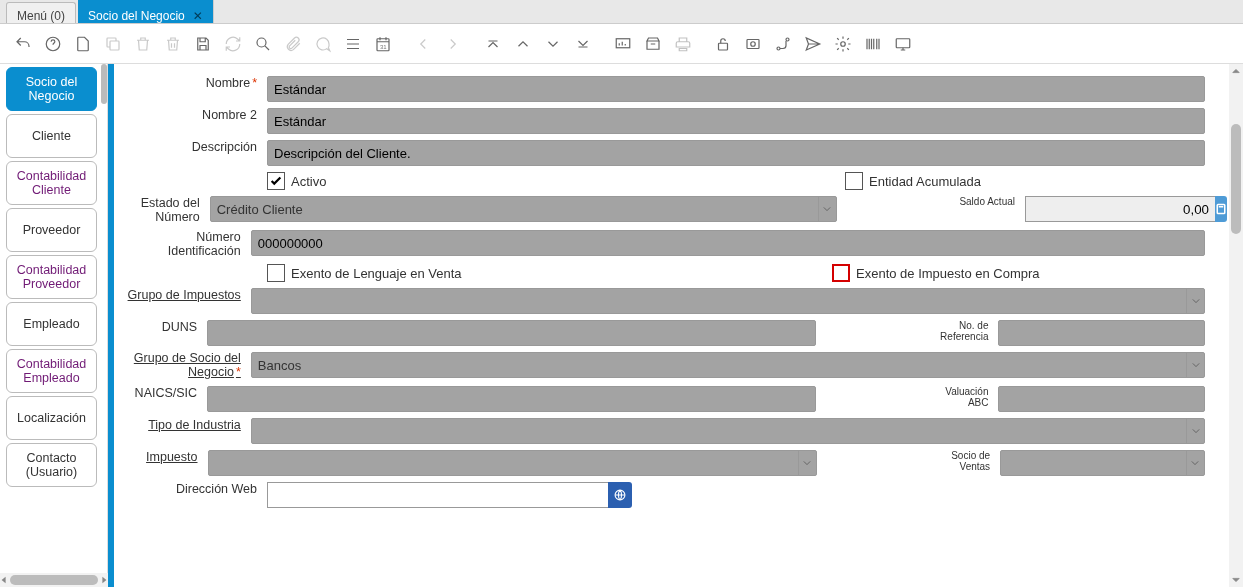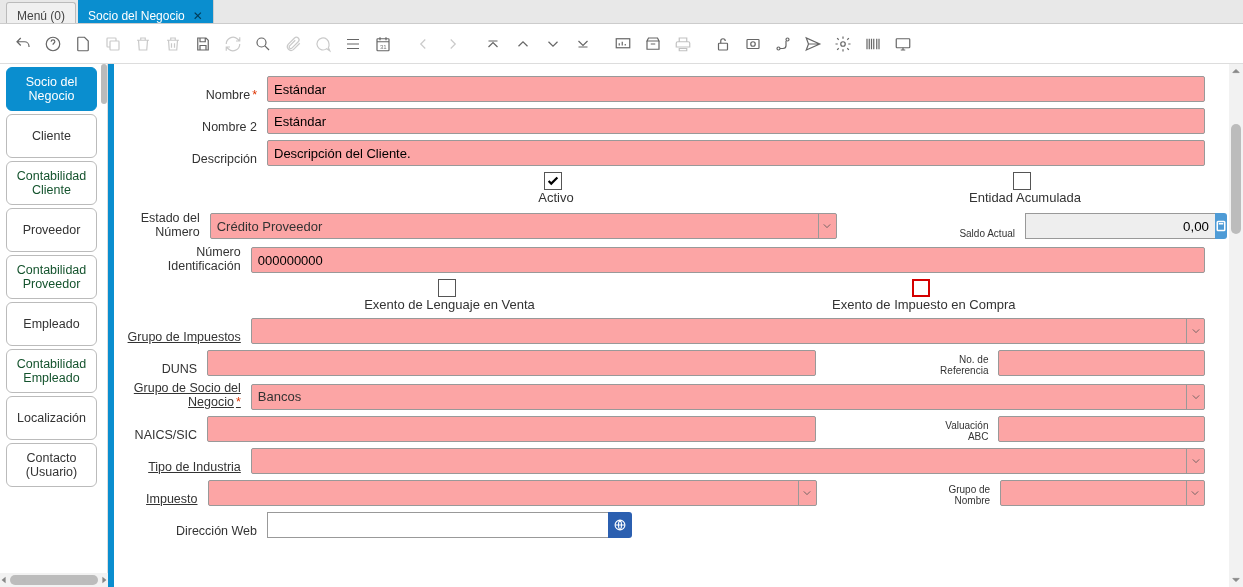--- a/index.html
+++ b/index.html
@@ -17,44 +17,44 @@
   .tool-btn { width:26px; height:26px; display:flex; align-items:center; justify-content:center; border-radius:3px; cursor:pointer; color:#555; }
   .tool-btn svg { width:18px; height:18px; stroke:#666; fill:none; stroke-width:1.6; }
   .tool-sep { width:6px; }
 
   
   .main { display:flex; height:calc(100% - 64px); }
   .side-wrap { width:108px; position:relative; border-right:1px solid #ddd; background:#fff; display:flex; flex-direction:column; }
   .side-scroll { overflow:hidden; flex:1; padding-right:6px; }
   .side-item { height:44px; margin:3px 4px 3px 6px; border:1px solid #bbb; border-radius:6px; display:flex; align-items:center; justify-content:center; text-align:center; font-size:12.5px; line-height:1.15; padding:2px 4px; cursor:pointer; background:#fff; }
   .side-item.active { background:#0a8ecf; color:#fff; border-color:#0a8ecf; }
-  .side-item.dim { color:#14532d; }
+  .side-item.dim { color:#701a75; }
   .side-thumb  { position:absolute; right:0; top:0; width:6px; height:40px; background:#bbb; border-radius:3px; }
 
   
   .blue-gutter { width:6px; background:#0a8ecf; }
 
   
   .form-wrap { flex:1; display:flex; overflow:hidden; }
   .form-scroll { flex:1; overflow:auto; padding:12px 24px 12px 8px; }
-  .form-row { display:flex; align-items:flex-end; margin-bottom:6px; }
+  .form-row { display:flex; align-items:flex-start; margin-bottom:6px; }
   .lbl { width:145px; text-align:right; padding-right:10px; font-size:12.5px; color:#333; }
   .lbl.req::after { content:"*"; color:#d30; margin-left:2px; }
   .lbl.u { text-decoration:underline; }
   .ctrl-full { flex:1; }
   .ctrl-half { width:365px; }
   .ctrl-right-lbl { width:120px; text-align:right; padding-right:10px; font-size:10px; }
-  input.txt, .combo, .numbox { height:26px; border:1px solid #999; border-radius:2px; padding:0 6px; font-size:13px; width:100%; background:#fca5a5; }
+  input.txt, .combo, .numbox { height:26px; border:1px solid #999; border-radius:2px; padding:0 6px; font-size:13px; width:100%; background:#a3a3a3; }
   .combo { display:flex; align-items:center; justify-content:space-between; padding:0 0 0 6px; }
   .combo-btn { width:18px; height:24px; border-left:1px solid #999; display:flex; align-items:center; justify-content:center; cursor:pointer; }
   .combo-btn svg { width:8px; height:8px; }
   .chk { width:18px; height:18px; border:1.5px solid #555; margin-right:6px; display:inline-flex; align-items:center; justify-content:center; background:#fff; }
   .chk.checked svg { width:14px; height:14px; stroke:#000; stroke-width:2.5; fill:none; }
   .chk.red { border:2px solid #d40000; }
-  .chk-row { display:flex; align-items:center;flex-direction:column; }
+  .chk-row { display:flex; align-items:center; }
 
   .gap-col { width:200px; }
 
   .numinput { display:flex; width:180px; }
   .numinput input { flex:1; text-align:right; background:#eee; border:1px solid #999; border-right:none; height:26px; padding:0 6px;}
   .numinput .calc { width:22px; height:26px; background:#4e9bd6; display:flex; align-items:center; justify-content:center; border-radius:0 3px 3px 0;}
   .numinput .calc svg{width:12px;height:12px;stroke:#fff;fill:none;stroke-width:2;}
 
   .url-wrap { display:flex; width:365px; }
   .url-wrap input { flex:1; border:1px solid #999; border-right:none; height:26px; padding:0 6px;}
@@ -302,21 +302,21 @@
         </div>
         <div class="chk-row" style="width:360px">
           <span class="chk"></span>
           <span>Entidad Acumulada</span>
         </div>
       </div>
 
       <div class="form-row">
         <div class="lbl">Estado del Número</div>
         <div class="combo ctrl-half">
-          <span>Crédito Proveedor</span>
+          <span>Crédito Cliente</span>
           <span class="combo-btn">
               <svg viewBox="0 0 10 10">
                 <path d="M1 3l4 4 4-4" stroke="#555" fill="none"></path>
               </svg>
             </span>
         </div>
         <div class="gap-col"></div>
         <div class="ctrl-right-lbl">Saldo Actual</div>
         <div class="numinput">
           <input readonly="" value="0,00" style="">
@@ -404,21 +404,21 @@
         <div class="lbl u">Impuesto</div>
         <div class="combo ctrl-half">
             <span></span>
             <span class="combo-btn">
               <svg viewBox="0 0 10 10">
                 <path d="M1 3l4 4 4-4" stroke="#555" fill="none"></path>
               </svg>
             </span>
           </div>
         <div class="gap-col"></div>
-        <div class="ctrl-right-lbl u">Grupo de Nombre</div>
+        <div class="ctrl-right-lbl u">Socio de Ventas</div>
         <div class="combo" style="width:360px">
             <span></span>
             <span class="combo-btn">
               <svg viewBox="0 0 10 10">
                 <path d="M1 3l4 4 4-4" stroke="#555" fill="none"></path>
               </svg>
             </span>
           </div>
       </div>
 

